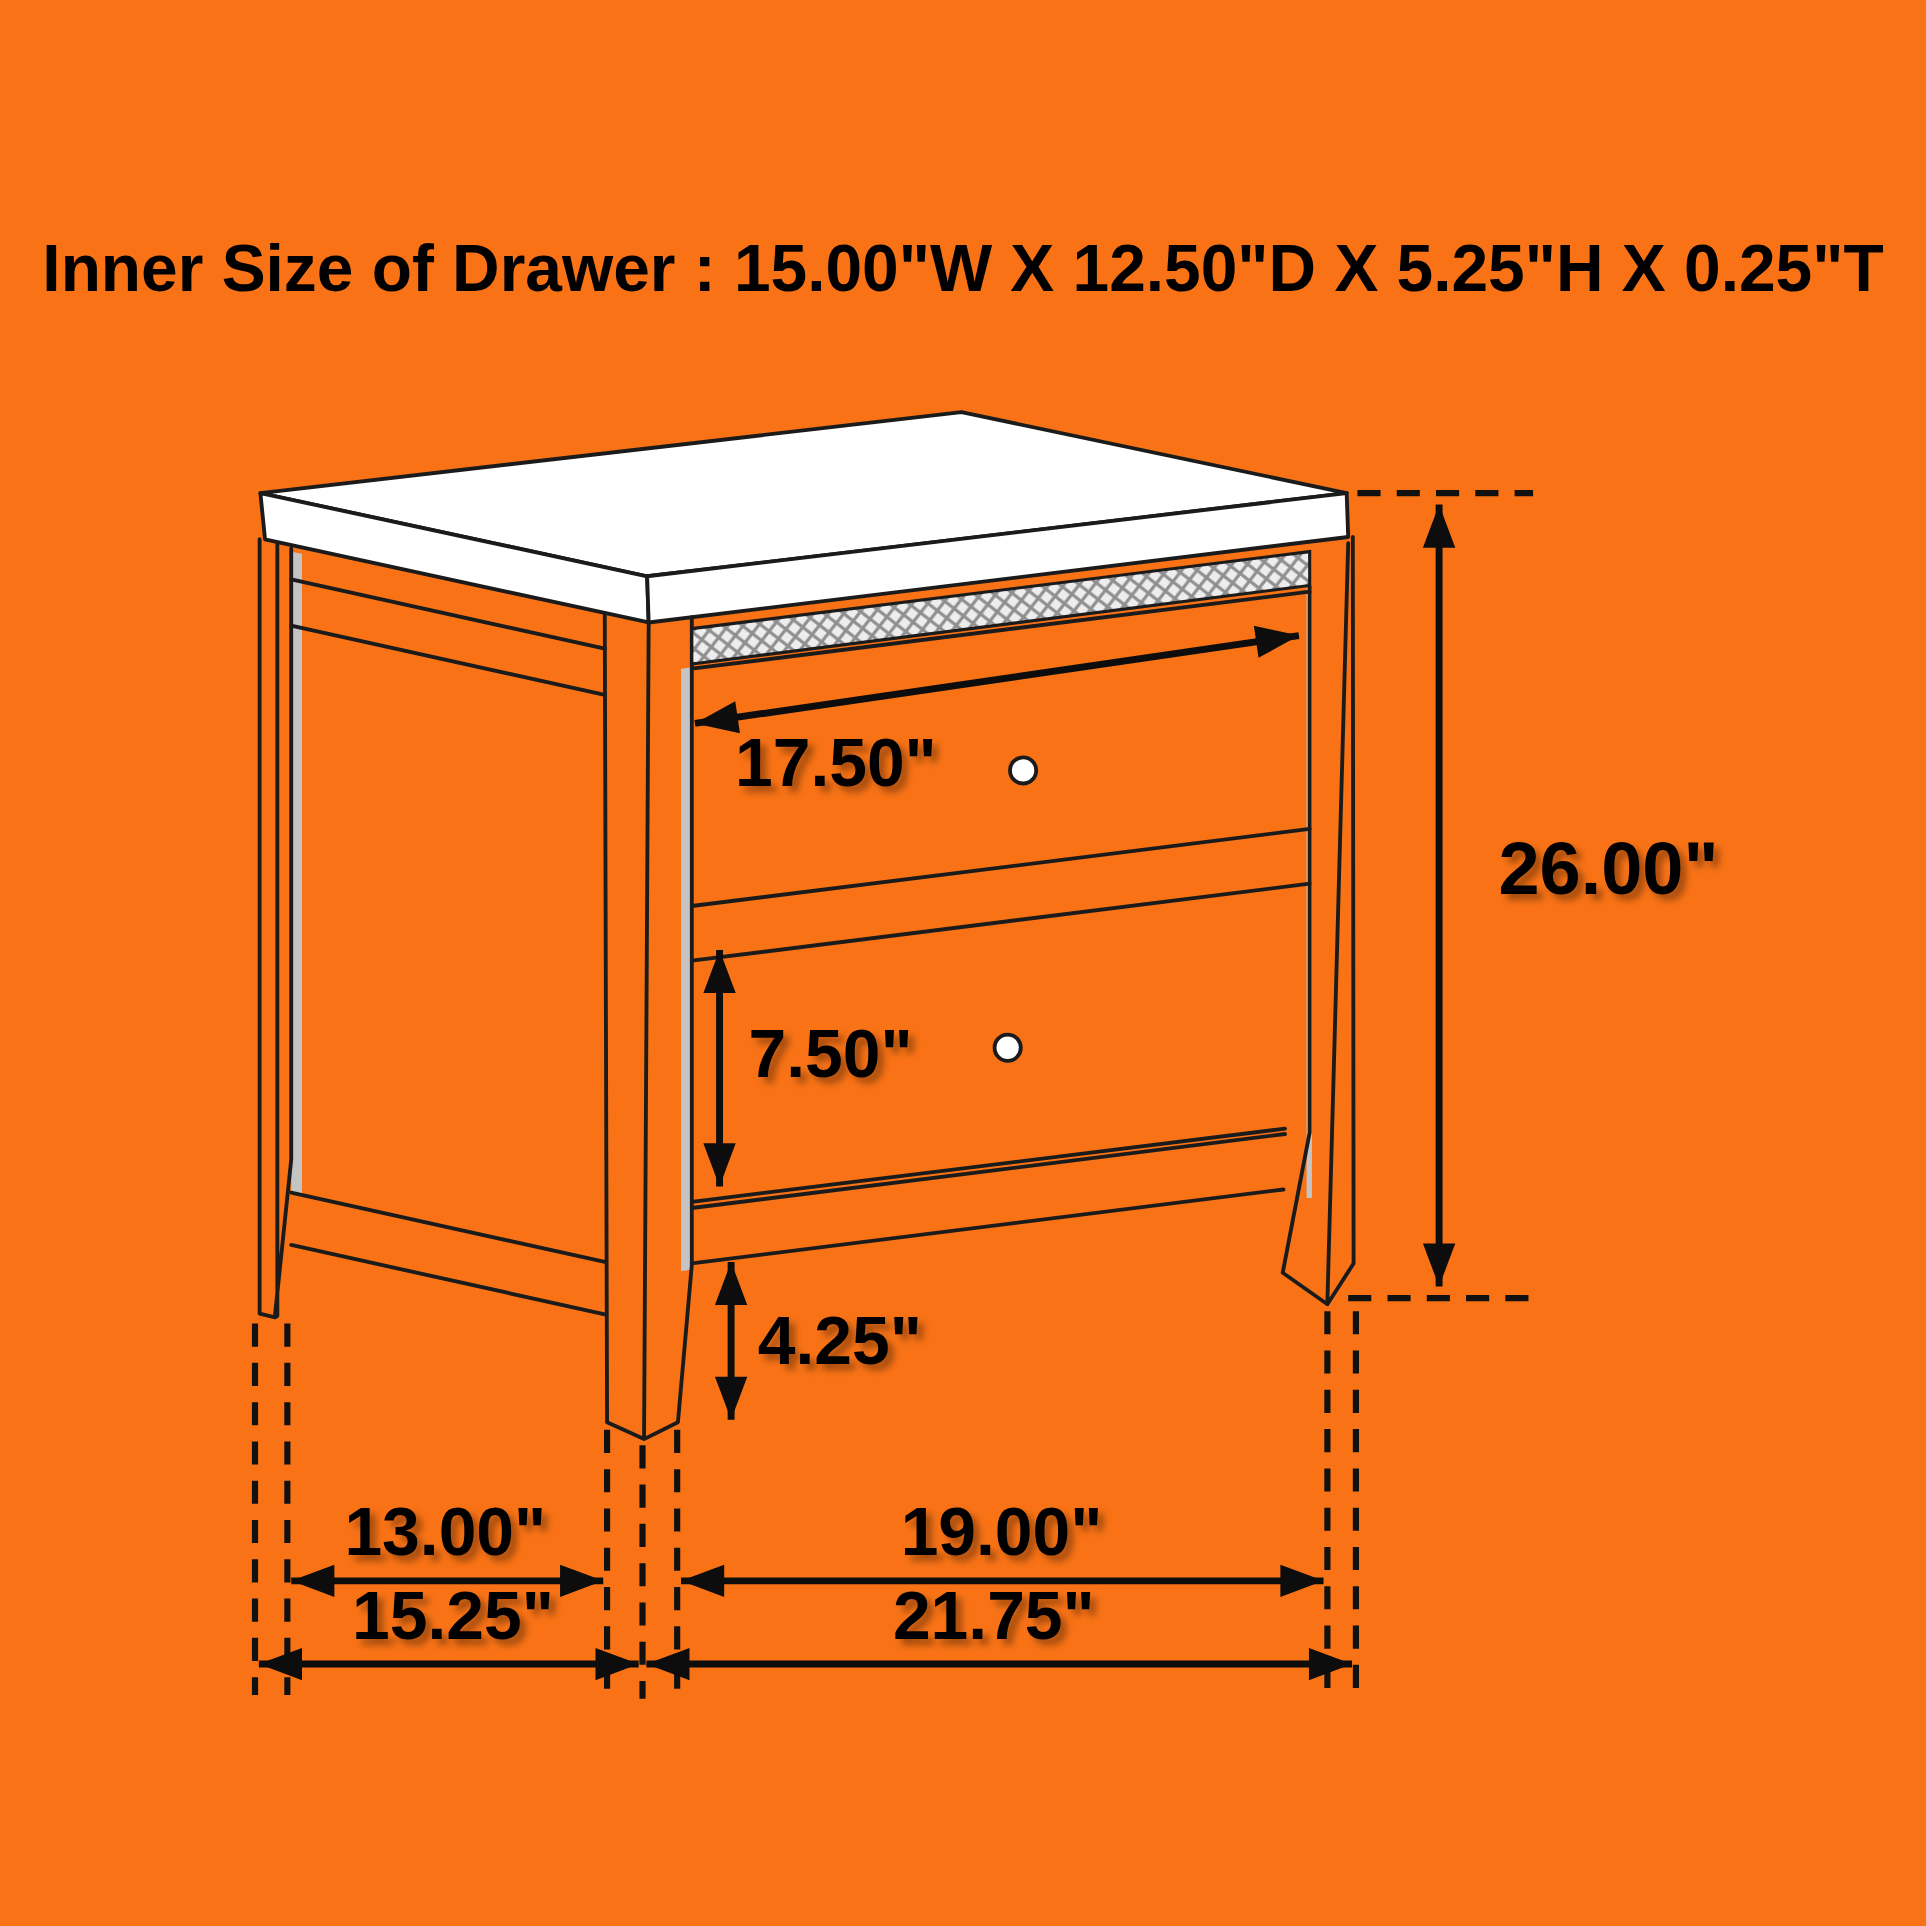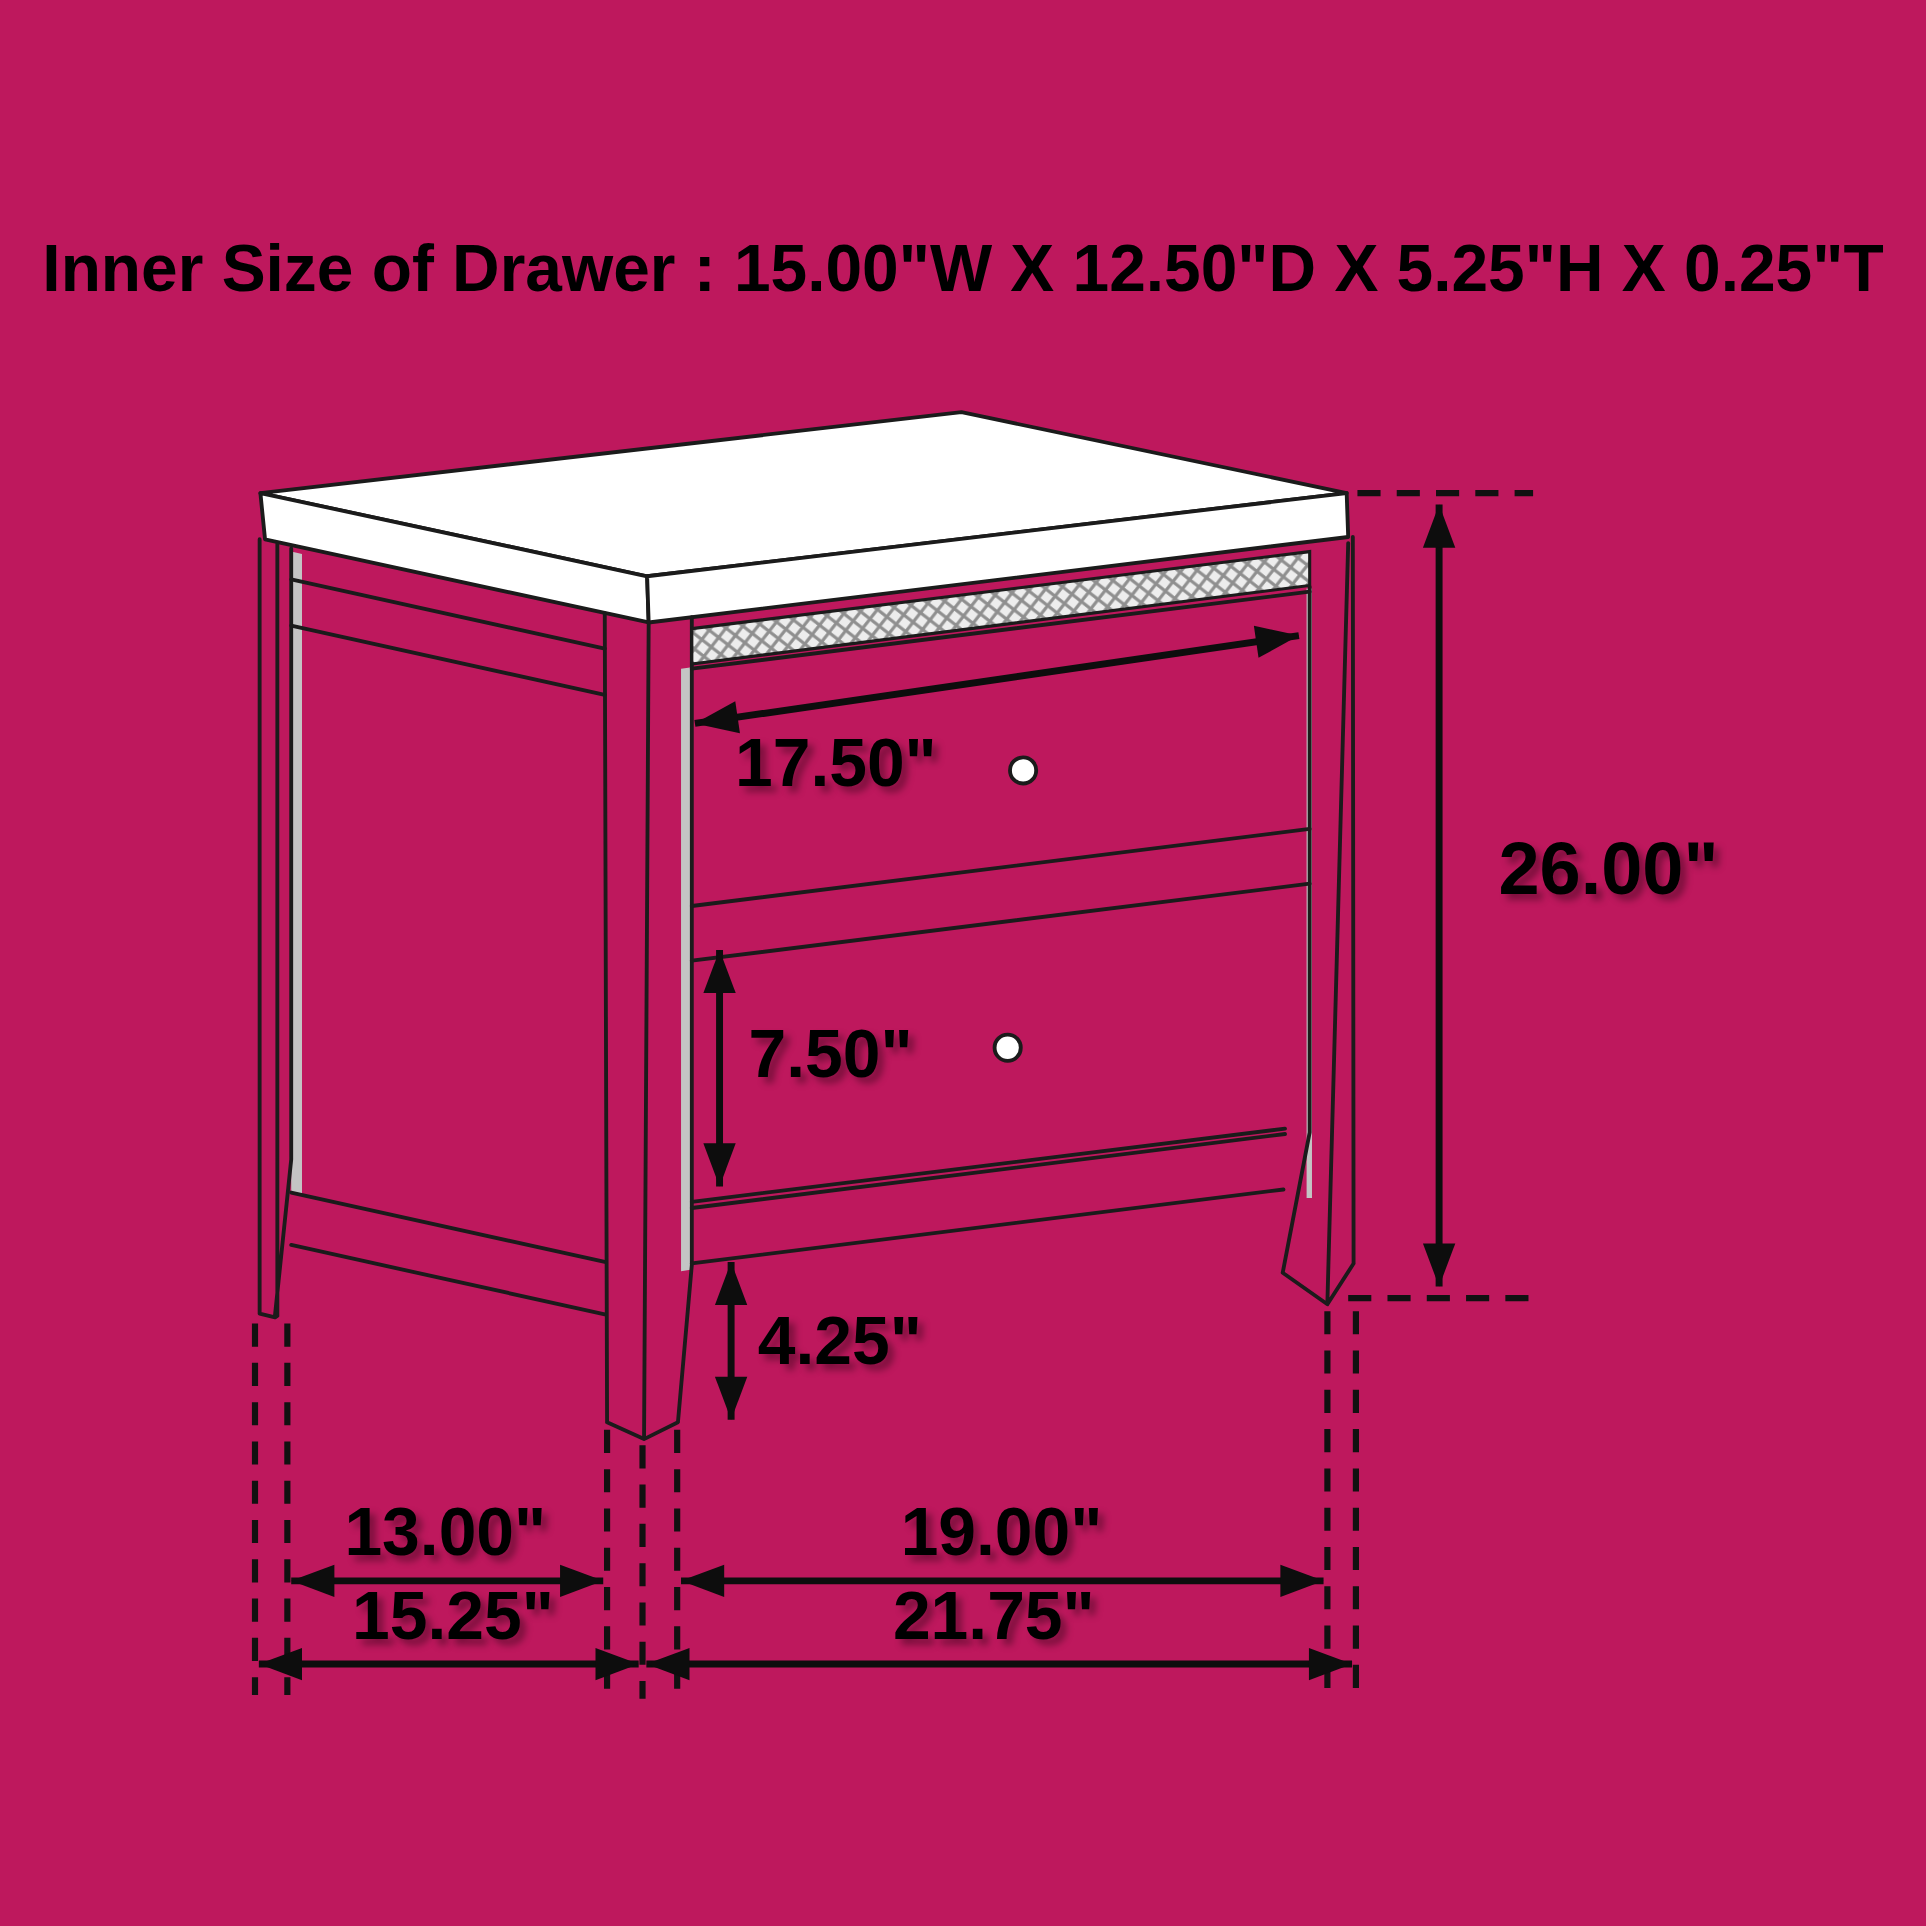--- a/index.html
+++ b/index.html
@@ -1,17 +1,17 @@
 <!DOCTYPE html>
 <html style="font-size:12.3px"><head>
 <meta charset="utf-8">
 <style>
   html,body{margin:0;padding:0;background:#ffffff;}
   body{width:1926px;height:1926px;font-family:"Liberation Sans",sans-serif;}
-  #stage{width:1926px;height:1926px;position:relative;background:#be185d;}
+  #stage{width:1926px;height:1926px;position:relative;background:#f97316;}
   svg{display:block;}
   .art{stroke:#1b1b1b;stroke-width:5;fill:none;stroke-linecap:round;stroke-linejoin:round;}
   .artfill{stroke:#1b1b1b;stroke-width:5;fill:#ffffff;stroke-linejoin:round;}
   .reveal{fill:#c4c4c4;stroke:none;}
   .dimline{stroke:#0d0d0d;stroke-width:9;fill:none;}
   .dashline{stroke:#111111;stroke-width:8;fill:none;stroke-dasharray:30 21;}
   .dimtext{font-family:"Liberation Sans",sans-serif;font-weight:bold;fill:#000000;
            text-shadow:6px 6px 7px rgba(0,0,0,0.35);}
   .title{font-family:"Liberation Sans",sans-serif;font-weight:bold;fill:#000000;}
   .knob{stroke:#1b1b1b;stroke-width:5;fill:#ffffff;}

